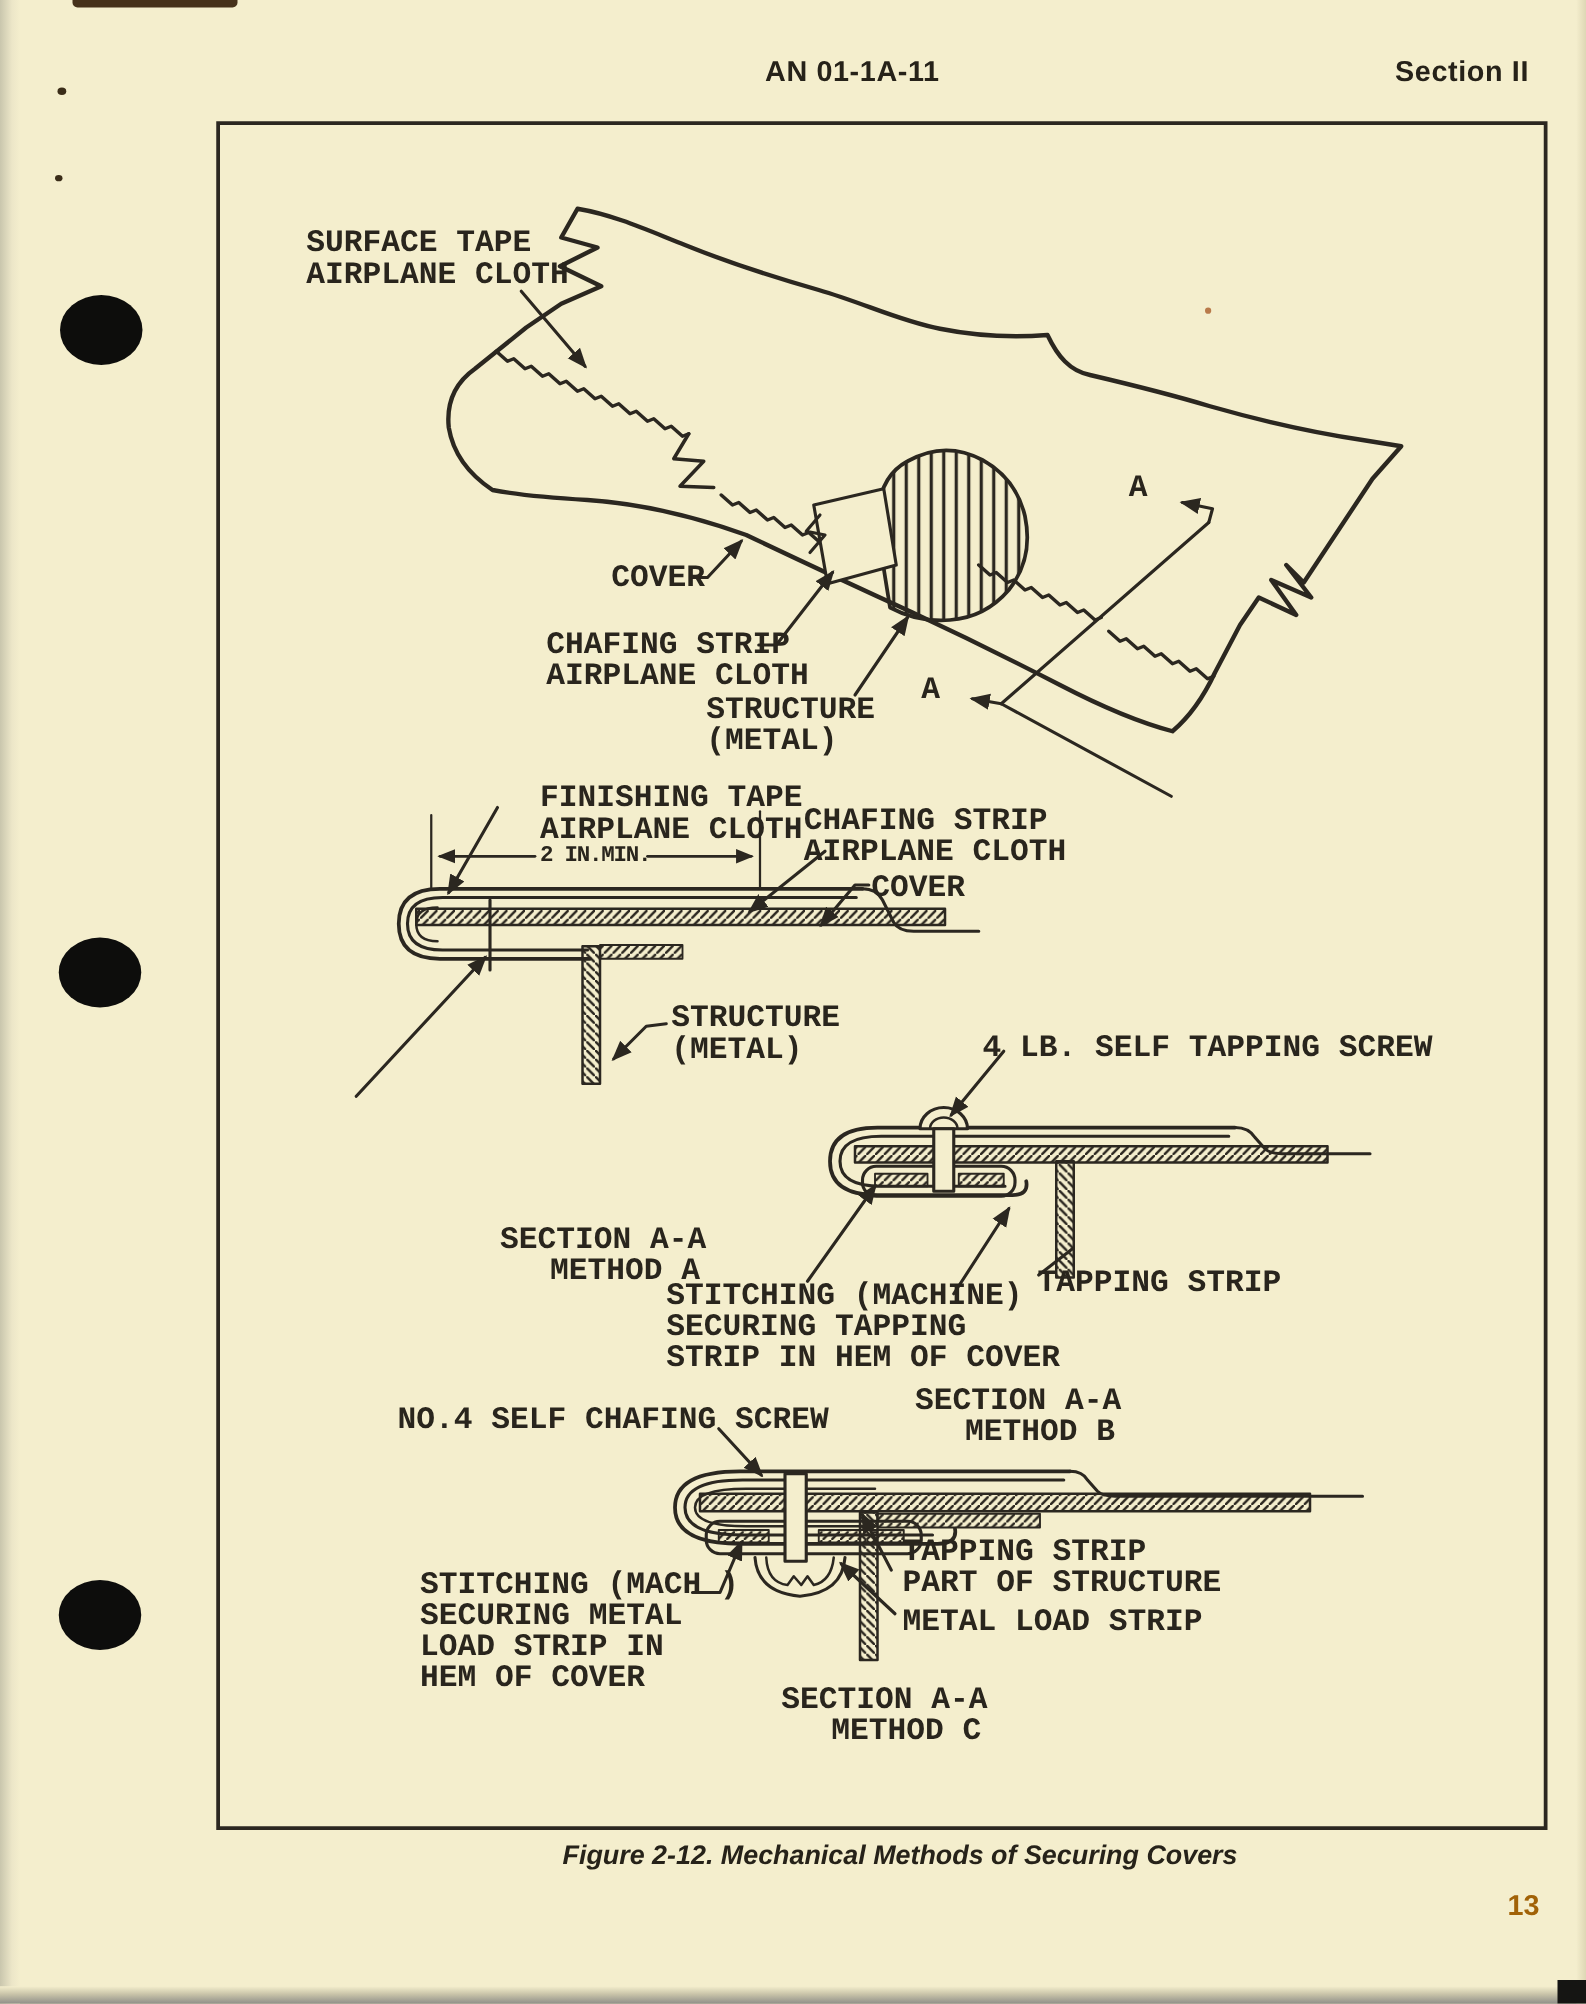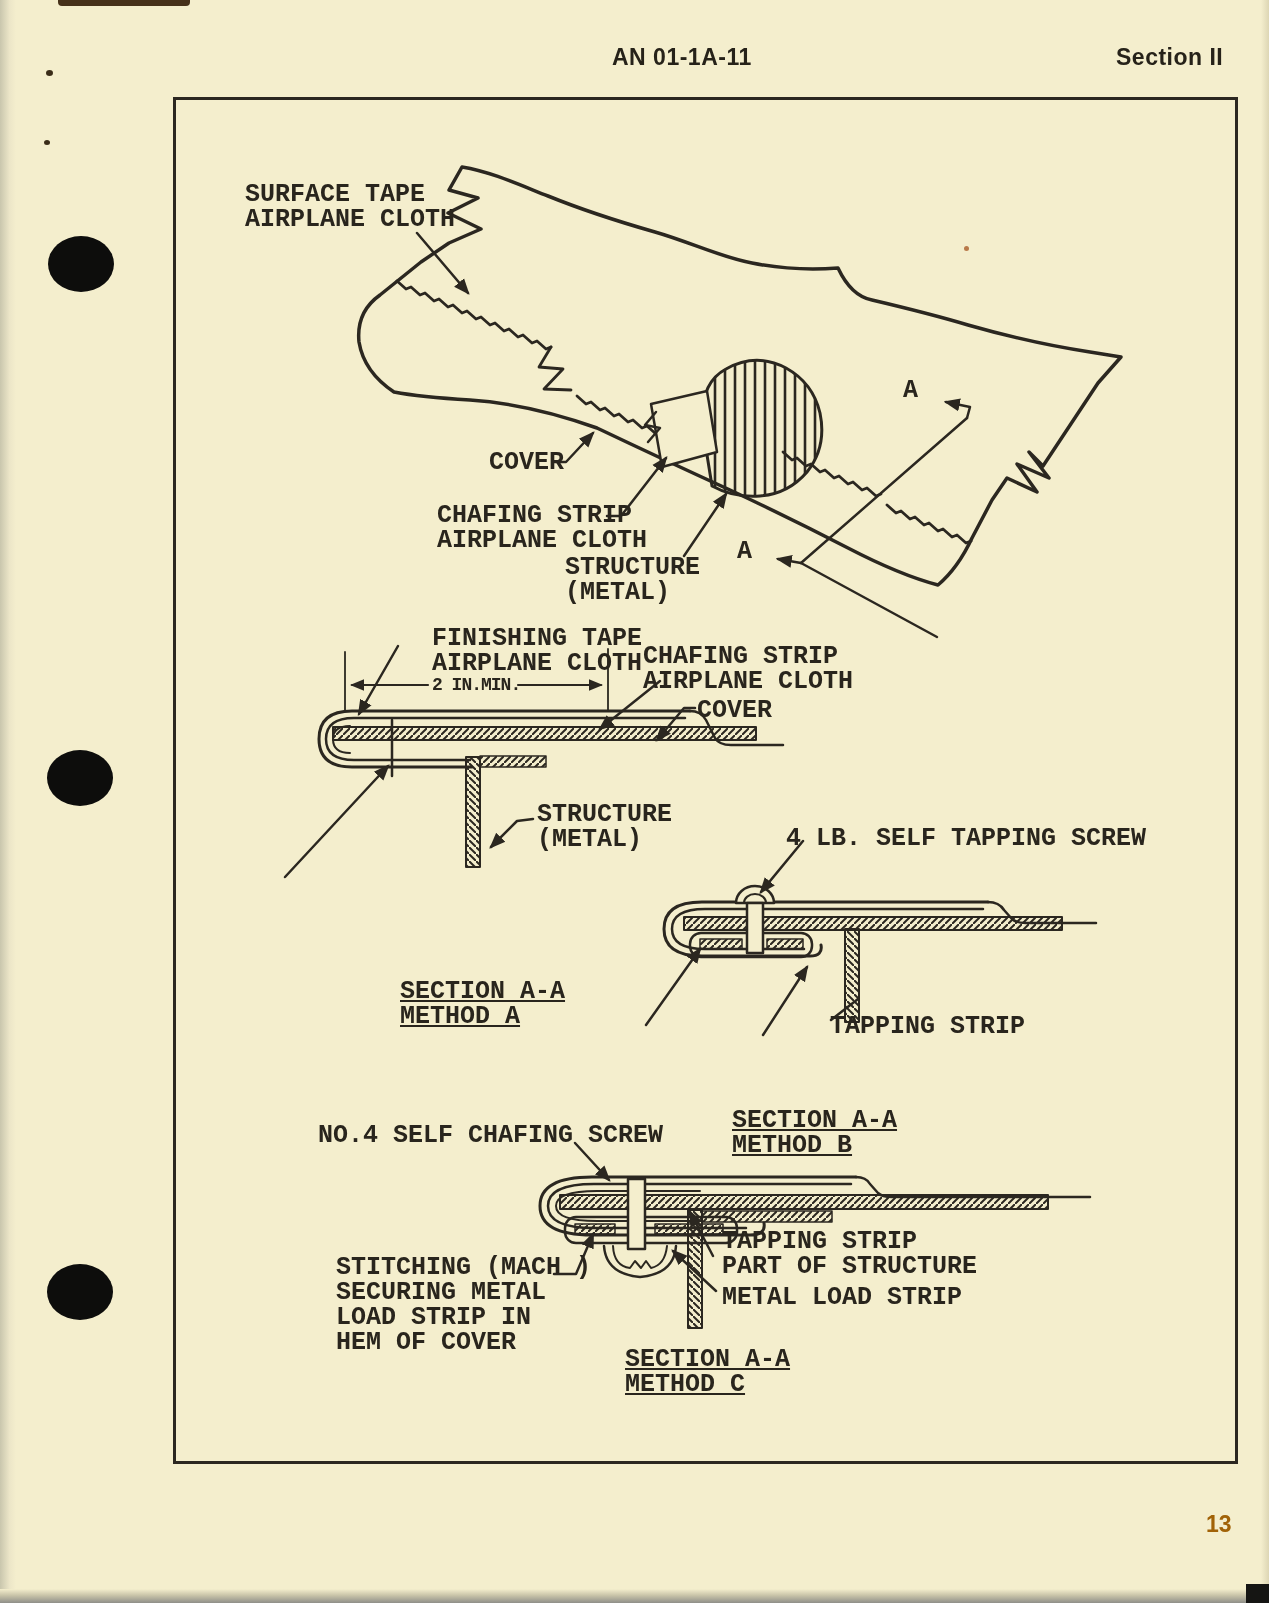--- a/index.html
+++ b/index.html
@@ -24,21 +24,21 @@
   .figure-box{position:absolute;left:173px;top:97px;width:1059px;height:1361px;
     border:3px solid #2b2720;}
   
   .lbl{
     position:absolute;
     font-family:"Liberation Mono","DejaVu Sans Mono",monospace;
     font-weight:bold;font-size:25px;line-height:25px;
     white-space:pre;color:#29251d;letter-spacing:0;
   }
   .lbl.small{font-size:18px;letter-spacing:-1px;}
-  .lbl.ctr{text-align:left;width:160px;text-decoration:underline;}
+  .lbl.ctr{text-align:right;width:160px;}
   .hdr{position:absolute;font-weight:bold;font-size:23px;letter-spacing:.5px;color:#262219;}
   .caption{position:absolute;left:450px;top:1472px;font-weight:bold;font-style:italic;
     font-size:21.5px;color:#262219;white-space:nowrap;}
   .pagenum{position:absolute;left:1206px;top:1511px;font-weight:bold;font-size:23px;color:#a16207;}
   svg{position:absolute;left:0;top:0;}
 </style>
 </head>
 <body>
 
 <div id="page">
@@ -191,29 +191,33 @@
   <div class="lbl" style="left:643px;top:644px;">CHAFING STRIP
 AIRPLANE CLOTH</div>
   <div class="lbl" style="left:697px;top:698px;">COVER</div>
   <div class="lbl" style="left:537px;top:802px;">STRUCTURE
 (METAL)</div>
   <div class="lbl ctr" style="left:400px;top:979px;">SECTION A-A
 METHOD A</div>
 
   <div class="lbl" style="left:786px;top:826px;">4 LB. SELF TAPPING SCREW</div>
   <div class="lbl" style="left:830px;top:1014px;">TAPPING STRIP</div>
+  <div class="lbl" style="left:533px;top:1024px;">STITCHING (MACHINE)
+SECURING TAPPING
+STRIP IN HEM OF COVER</div>
   <div class="lbl ctr" style="left:732px;top:1108px;">SECTION A-A
 METHOD B</div>
 
   <div class="lbl" style="left:318px;top:1123px;">NO.4 SELF CHAFING SCREW</div>
   <div class="lbl" style="left:722px;top:1229px;">TAPPING STRIP
 PART OF STRUCTURE</div>
   <div class="lbl" style="left:722px;top:1285px;">METAL LOAD STRIP</div>
   <div class="lbl" style="left:336px;top:1255px;">STITCHING (MACH )
 SECURING METAL
 LOAD STRIP IN
 HEM OF COVER</div>
   <div class="lbl ctr" style="left:625px;top:1347px;">SECTION A-A
 METHOD C</div>
 
+  <div class="caption">Figure 2-12. Mechanical Methods of Securing Covers</div>
   <div class="pagenum">13</div>
 
 </div>
 
 </body></html>

